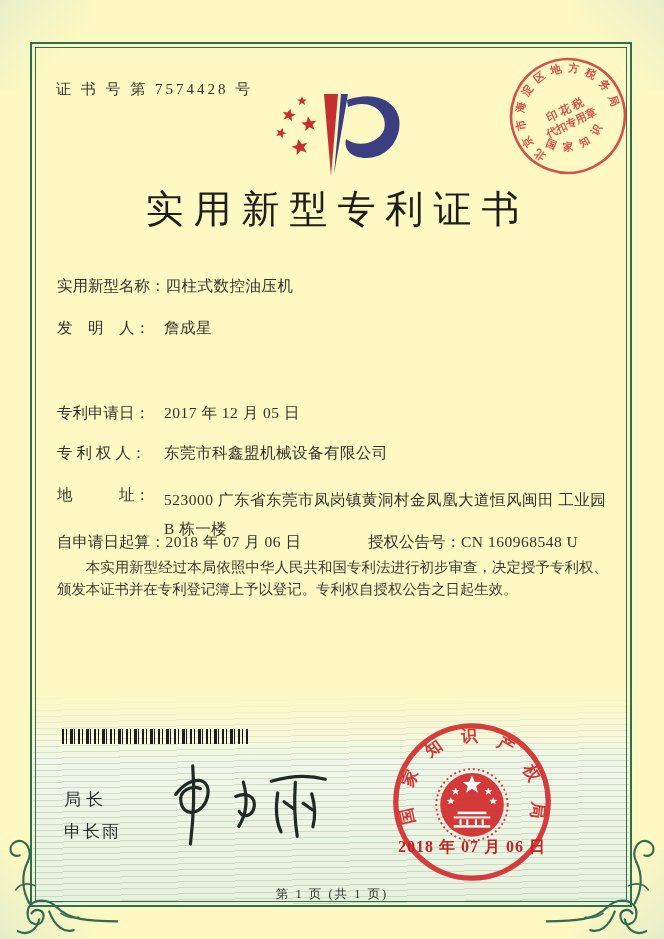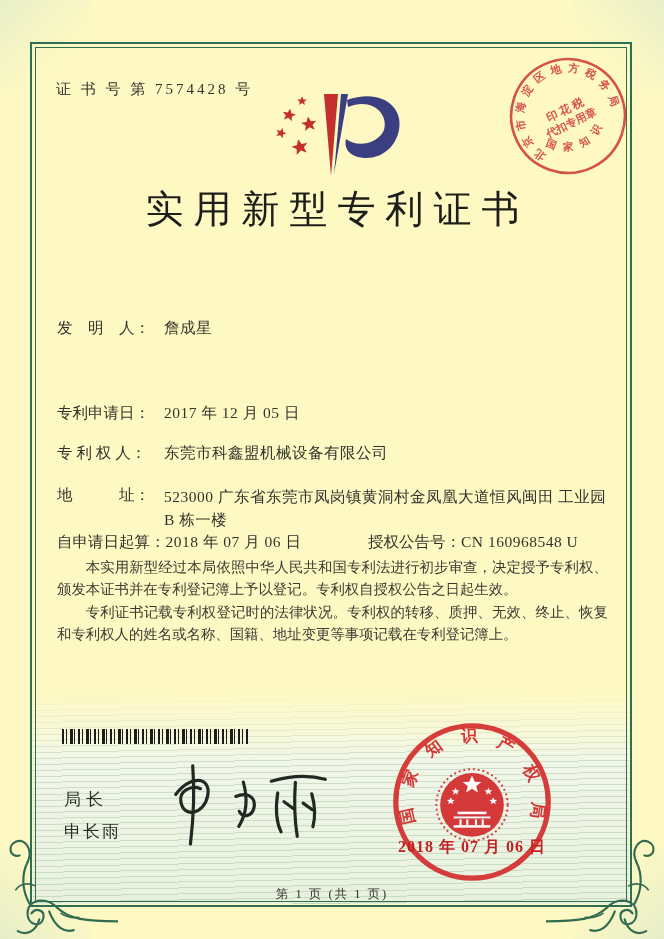--- a/index.html
+++ b/index.html
@@ -32,21 +32,21 @@
 
   .logo { position:absolute; left:254px; top:88px; }
 
   .stamp { position:absolute; left:506px; top:54px; transform:rotate(-26deg); opacity:.88; }
 
   .title { position:absolute; left:0; right:17px; top:184px; text-align:center; font-size:38px; letter-spacing:10px; padding-left:28px; color:#1d1d1a; font-weight:500; }
 
   .frow { position:absolute; left:57px; font-size:15.5px; color:#33332d; white-space:nowrap; }
   .flabel { display:inline-block; min-width:107px; }
   .fval   { letter-spacing:.5px; }
-  .addrval { display:inline-block; vertical-align:top; white-space:normal; width:445px; line-height:23px; }
+  .addrval { display:inline-block; vertical-align:top; white-space:normal; width:445px; line-height:29px; }
   .frow.r-right { left:368px; }
 
   .paras { position:absolute; left:57px; top:556px; width:551px; font-size:14.4px; line-height:22.4px; text-align:justify; color:#3a3a33; }
   .paras p { text-indent:2em; }
 
   .barcode { position:absolute; left:62px; top:729px; width:186px; height:15px;
     background:repeating-linear-gradient(90deg,#1c1c1c 0 2px,rgba(0,0,0,0) 2px 4px,#1c1c1c 4px 5px,rgba(0,0,0,0) 5px 8px,#1c1c1c 8px 11px,rgba(0,0,0,0) 11px 12px,#1c1c1c 12px 13px,rgba(0,0,0,0) 13px 16px); }
 
   .director-label { position:absolute; left:64px; top:788px; font-size:17px; letter-spacing:5px; color:#26302a; font-family:"Liberation Sans","DejaVu Sans",sans-serif; }
   .director-name  { position:absolute; left:64px; top:820px; font-size:17px; letter-spacing:2px; color:#26302a; font-family:"Liberation Sans","DejaVu Sans",sans-serif; }
@@ -102,20 +102,23 @@
       </text>
       <text x="60" y="57" text-anchor="middle" font-size="11" fill="#cf3b3b" font-weight="bold">印 花 税</text>
       <text x="60" y="71" text-anchor="middle" font-size="10.5" fill="#cf3b3b" font-weight="bold">代扣专用章</text>
       <text font-size="10" fill="#cf3b3b" font-weight="bold">
         <textPath href="#stampBotArc" startOffset="0" textLength="118" lengthAdjust="spacing">国家知识产权局</textPath>
       </text>
     </svg>
 
     <div class="title">实用新型专利证书</div>
 
+    <div class="frow" style="top:276px">
+      <span class="flabel">实用新型名称：</span><span class="fval">四柱式数控油压机</span>
+    </div>
     <div class="frow" style="top:318px">
       <span class="flabel">发　明　人：</span><span class="fval">詹成星</span>
     </div>
     <div class="frow" style="top:403px">
       <span class="flabel">专利申请日：</span><span class="fval">2017 年 12 月 05 日</span>
     </div>
     <div class="frow" style="top:443px">
       <span class="flabel">专 利 权 人：</span><span class="fval">东莞市科鑫盟机械设备有限公司</span>
     </div>
     <div class="frow" style="top:485px">
@@ -123,21 +126,20 @@
     </div>
     <div class="frow" style="top:532px">
       <span class="flabel">自申请日起算：</span><span class="fval">2018 年 07 月 06 日</span>
     </div>
     <div class="frow r-right" style="top:532px">
       <span>授权公告号：</span><span class="fval">CN 160968548 U</span>
     </div>
 
     <div class="paras">
       <p>本实用新型经过本局依照中华人民共和国专利法进行初步审查，决定授予专利权、颁发本证书并在专利登记簿上予以登记。专利权自授权公告之日起生效。</p>
-      <p>专利证书记载专利权登记时的法律状况。专利权的转移、质押、无效、终止、恢复和专利权人的姓名或名称、国籍、地址变更等事项记载在专利登记簿上。</p>
     </div>
 
     <div class="barcode"></div>
 
     <div class="director-label">局长</div>
     <div class="director-name">申长雨</div>
 
     <svg class="signature" role="img" width="200" height="92" viewBox="0 0 200 92" fill="none" stroke="#1f2b22" stroke-width="3.2" stroke-linecap="round" aria-label="申长雨">
       <path d="M28,36 C44,16 64,20 60,38 C56,57 35,60 33,44 C31,32 44,27 53,31"></path>
       <path d="M46,8 C47,30 45,60 41,86"></path>

